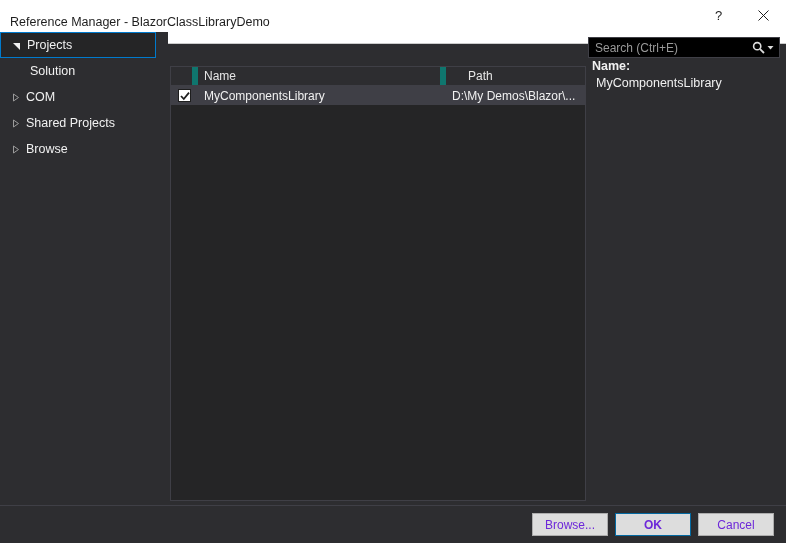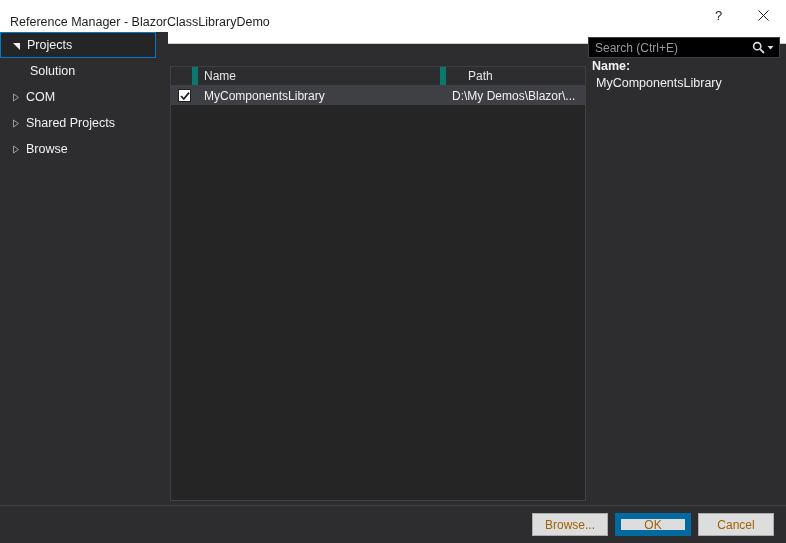--- a/index.html
+++ b/index.html
@@ -162,28 +162,28 @@
   #footer {
     position: absolute; left: 0; top: 506px;
     width: 786px; height: 37px;
     background: #2d2d30;
     display: flex; align-items: center; justify-content: flex-end;
     padding-right: 12px; gap: 7px;
   }
   .dlg-btn {
     width: 76px; height: 23px;
     background: #dddddd;
-    color: #a16207;
+    color: #6d28d9;
     border: 1px solid #adadad;
     font-size: 12px;
     font-family: "Liberation Sans", sans-serif;
     cursor: default;
     display: flex; align-items: center; justify-content: center;
   }
-  .dlg-btn.default { border: 6px solid #0369a1; }
+  .dlg-btn.default { border: 1px solid #0369a1; font-weight: bold; }
 </style>
 </head>
 <body>
 
 <div id="dialog">
 
   <div id="titlebar">
     <span id="title-text">Reference Manager - BlazorClassLibraryDemo</span>
     <div id="title-buttons">
       <button class="title-btn">

